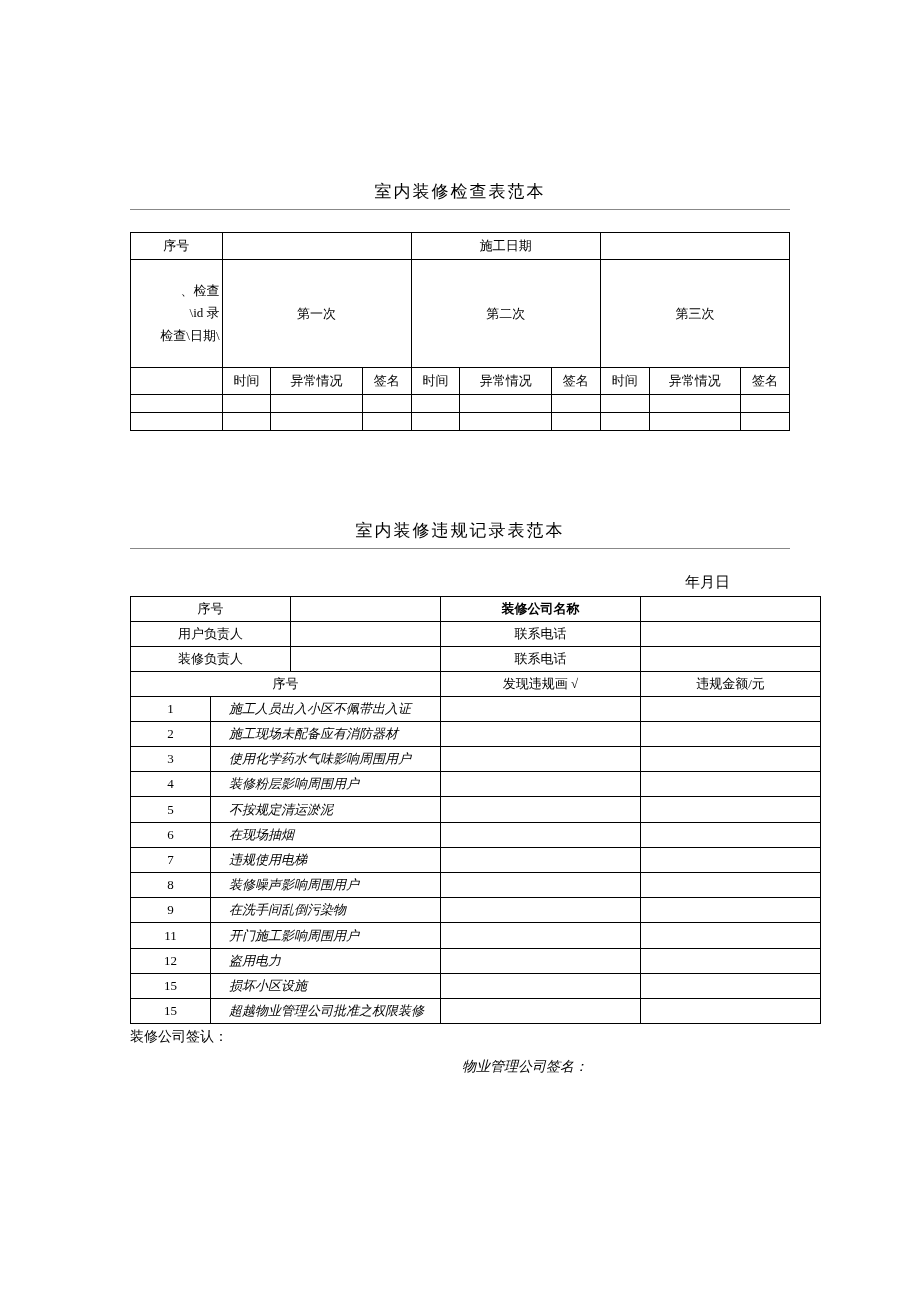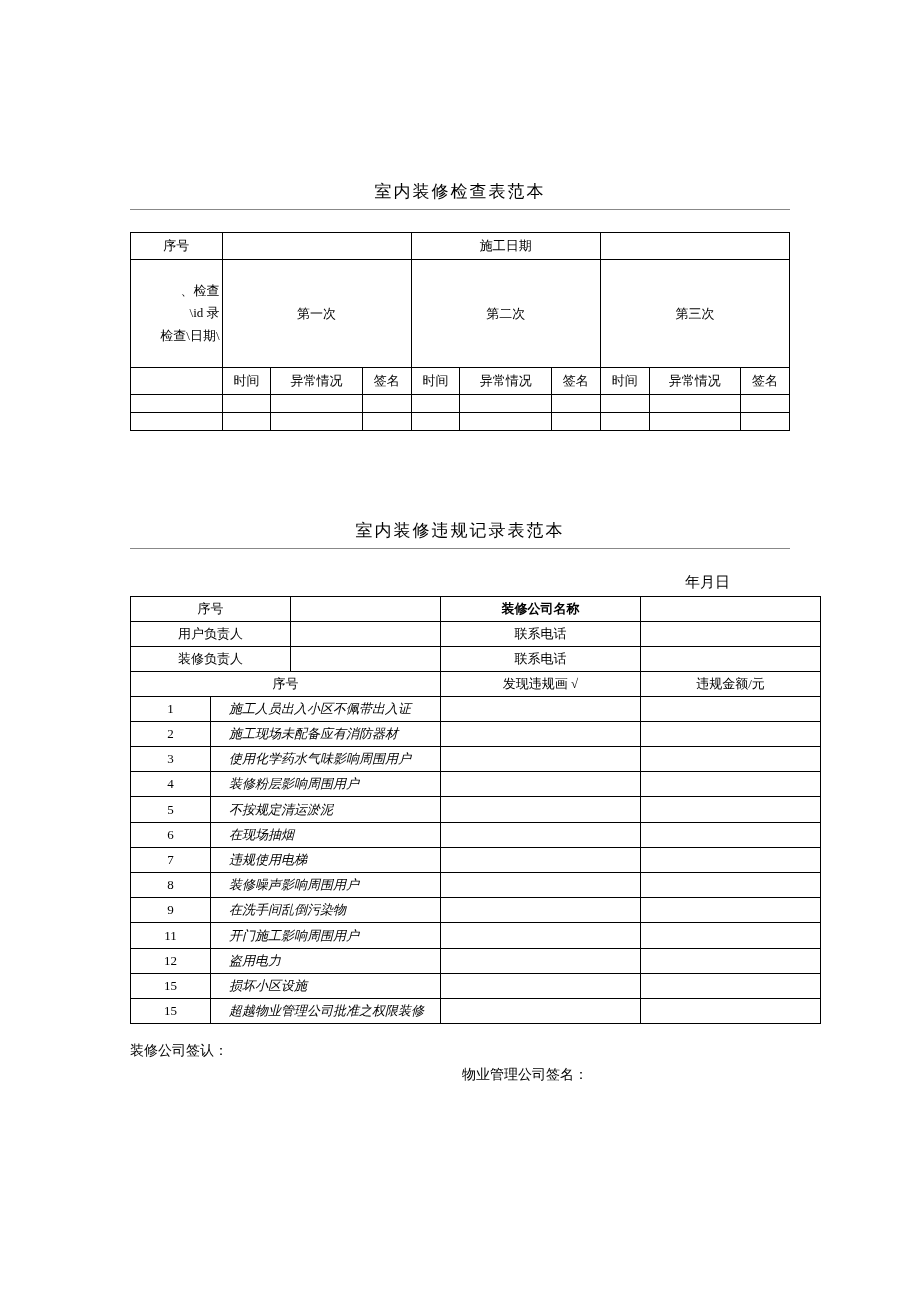--- a/index.html
+++ b/index.html
@@ -85,26 +85,27 @@
       width: 200px;
       font-weight: bold;
     }
     table.t2 .col-right {
       width: 180px;
     }
     table.t2 .tall { height: 26px; }
 
     .sig-line {
       font-size: 14px;
-      margin-top: 18px;
+      margin-top: 4px;
     }
     .sig-right {
       text-align: left;
       padding-left: 332px;
-      margin-top: 6px;
+      margin-top: 12px;
+      font-style: italic;
     }
   </style>
 </head>
 <body>
 
 <div class="section-title">室内装修检查表范本</div>
 
 <table class="t1">
   <colgroup>
     <col style="width:90px">

